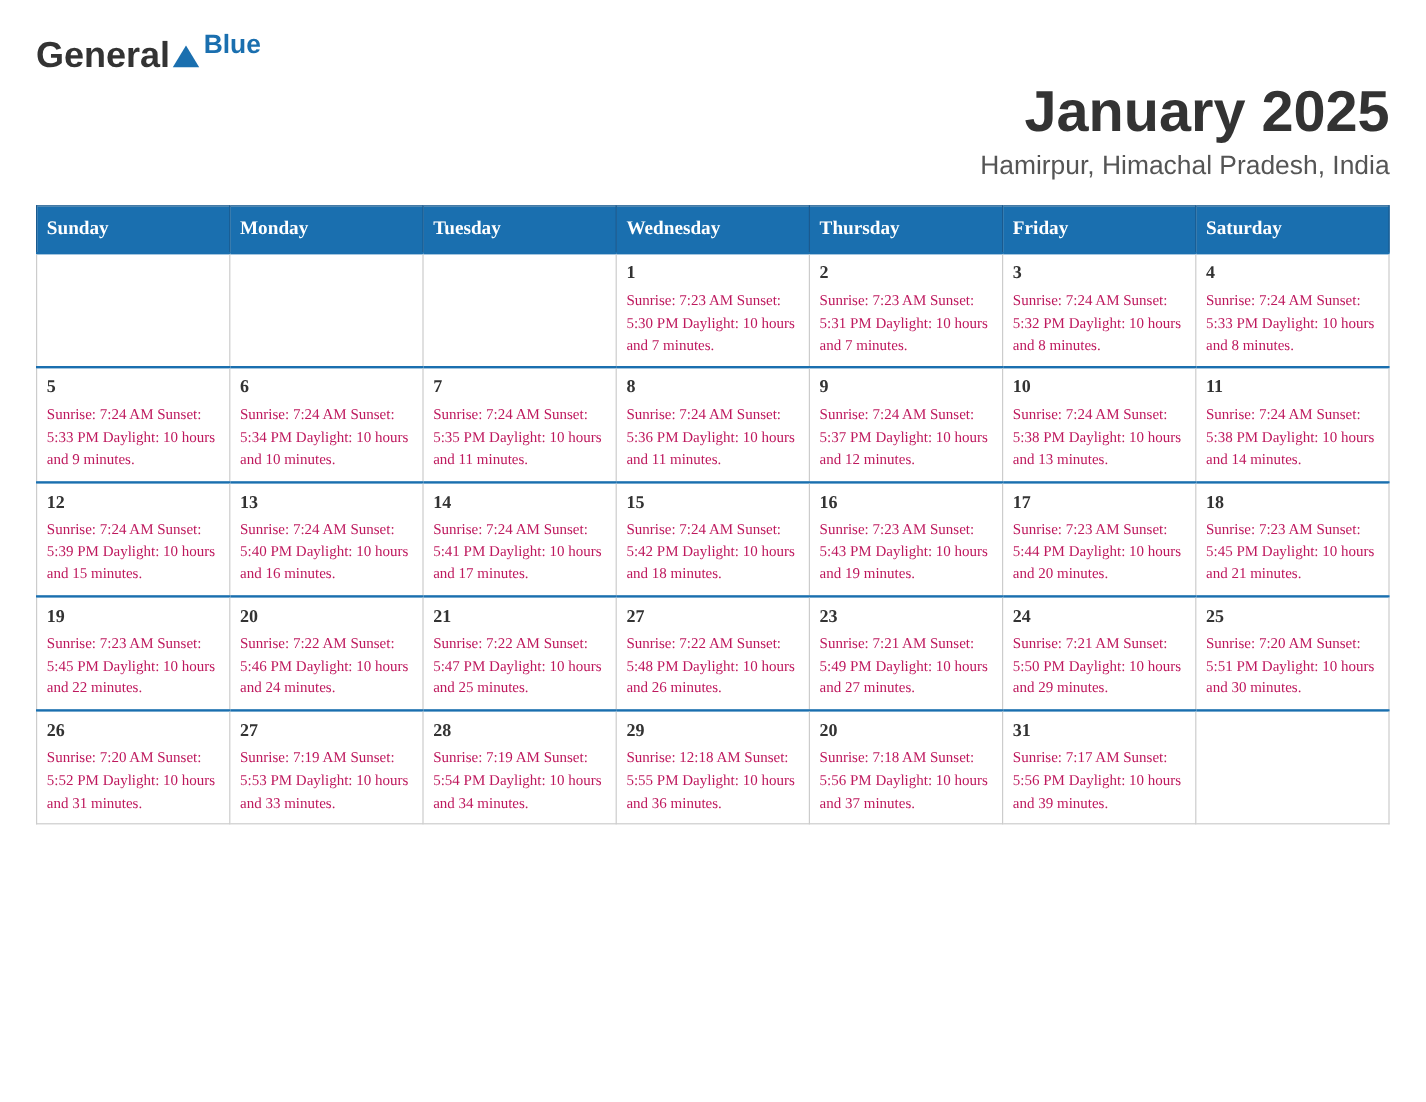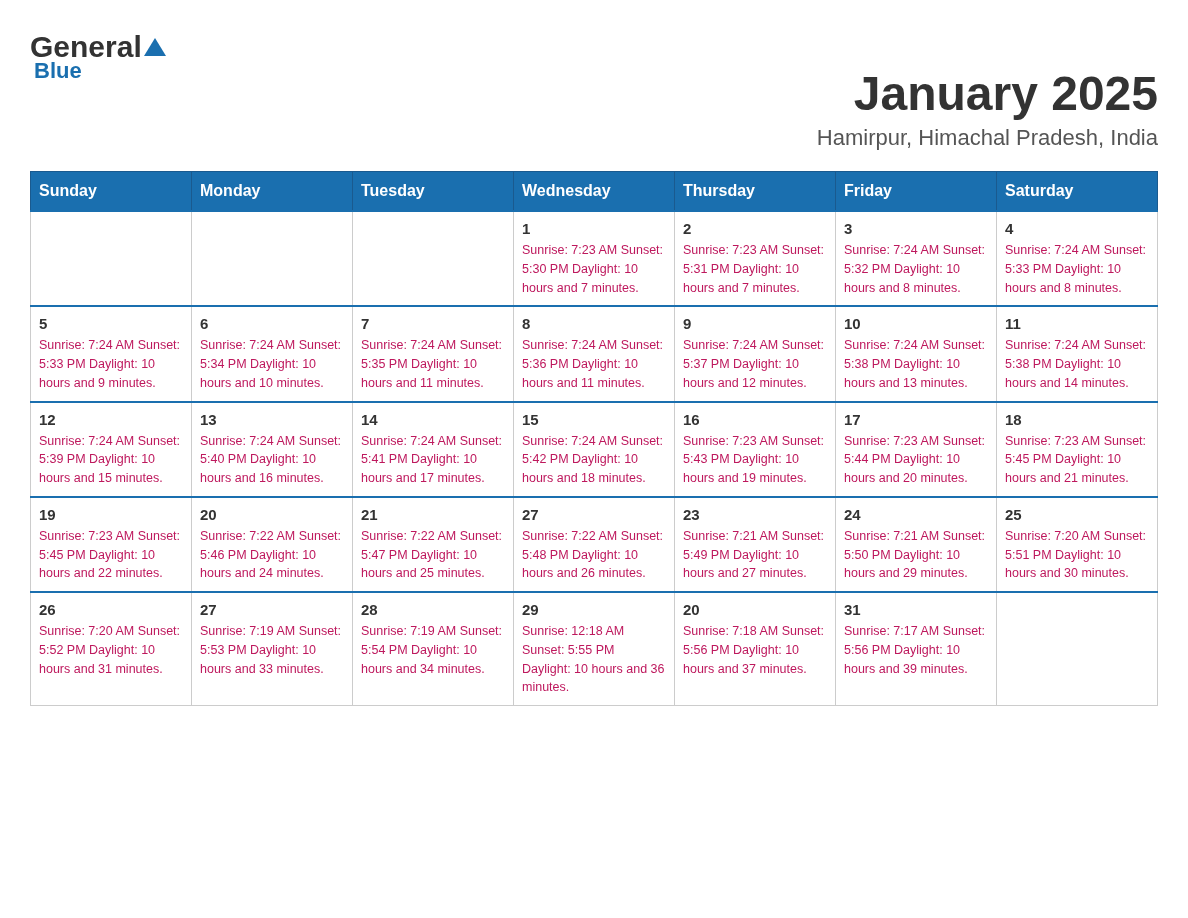--- a/index.html
+++ b/index.html
@@ -27,20 +27,21 @@
     }
     .location-title {
       font-size: 22px;
       color: #555;
       margin-top: 4px;
     }
     .calendar {
       width: 100%;
       border-collapse: collapse;
       border: 1px solid #aaa;
+      font-family: Liberation Serif, serif;
     }
     .calendar th {
       background-color: #1a6faf;
       color: #fff;
       font-size: 16px;
       font-weight: bold;
       padding: 10px 8px;
       text-align: left;
       border: 1px solid #1a5a8f;
     }
@@ -65,21 +66,21 @@
       color: #be185d;
     }
     .empty-cell {
       background: #fff;
     }
     .week-row td {
       border-top: 2px solid #1a6faf;
     }
     .logo-container {
       display: flex;
-      flex-direction: column;
+      flex-direction: row;
       align-items: flex-start;
     }
     .logo-line1 {
       font-size: 30px;
       font-weight: bold;
       color: #333;
       display: flex;
       align-items: center;
     }
     .logo-line2 {

